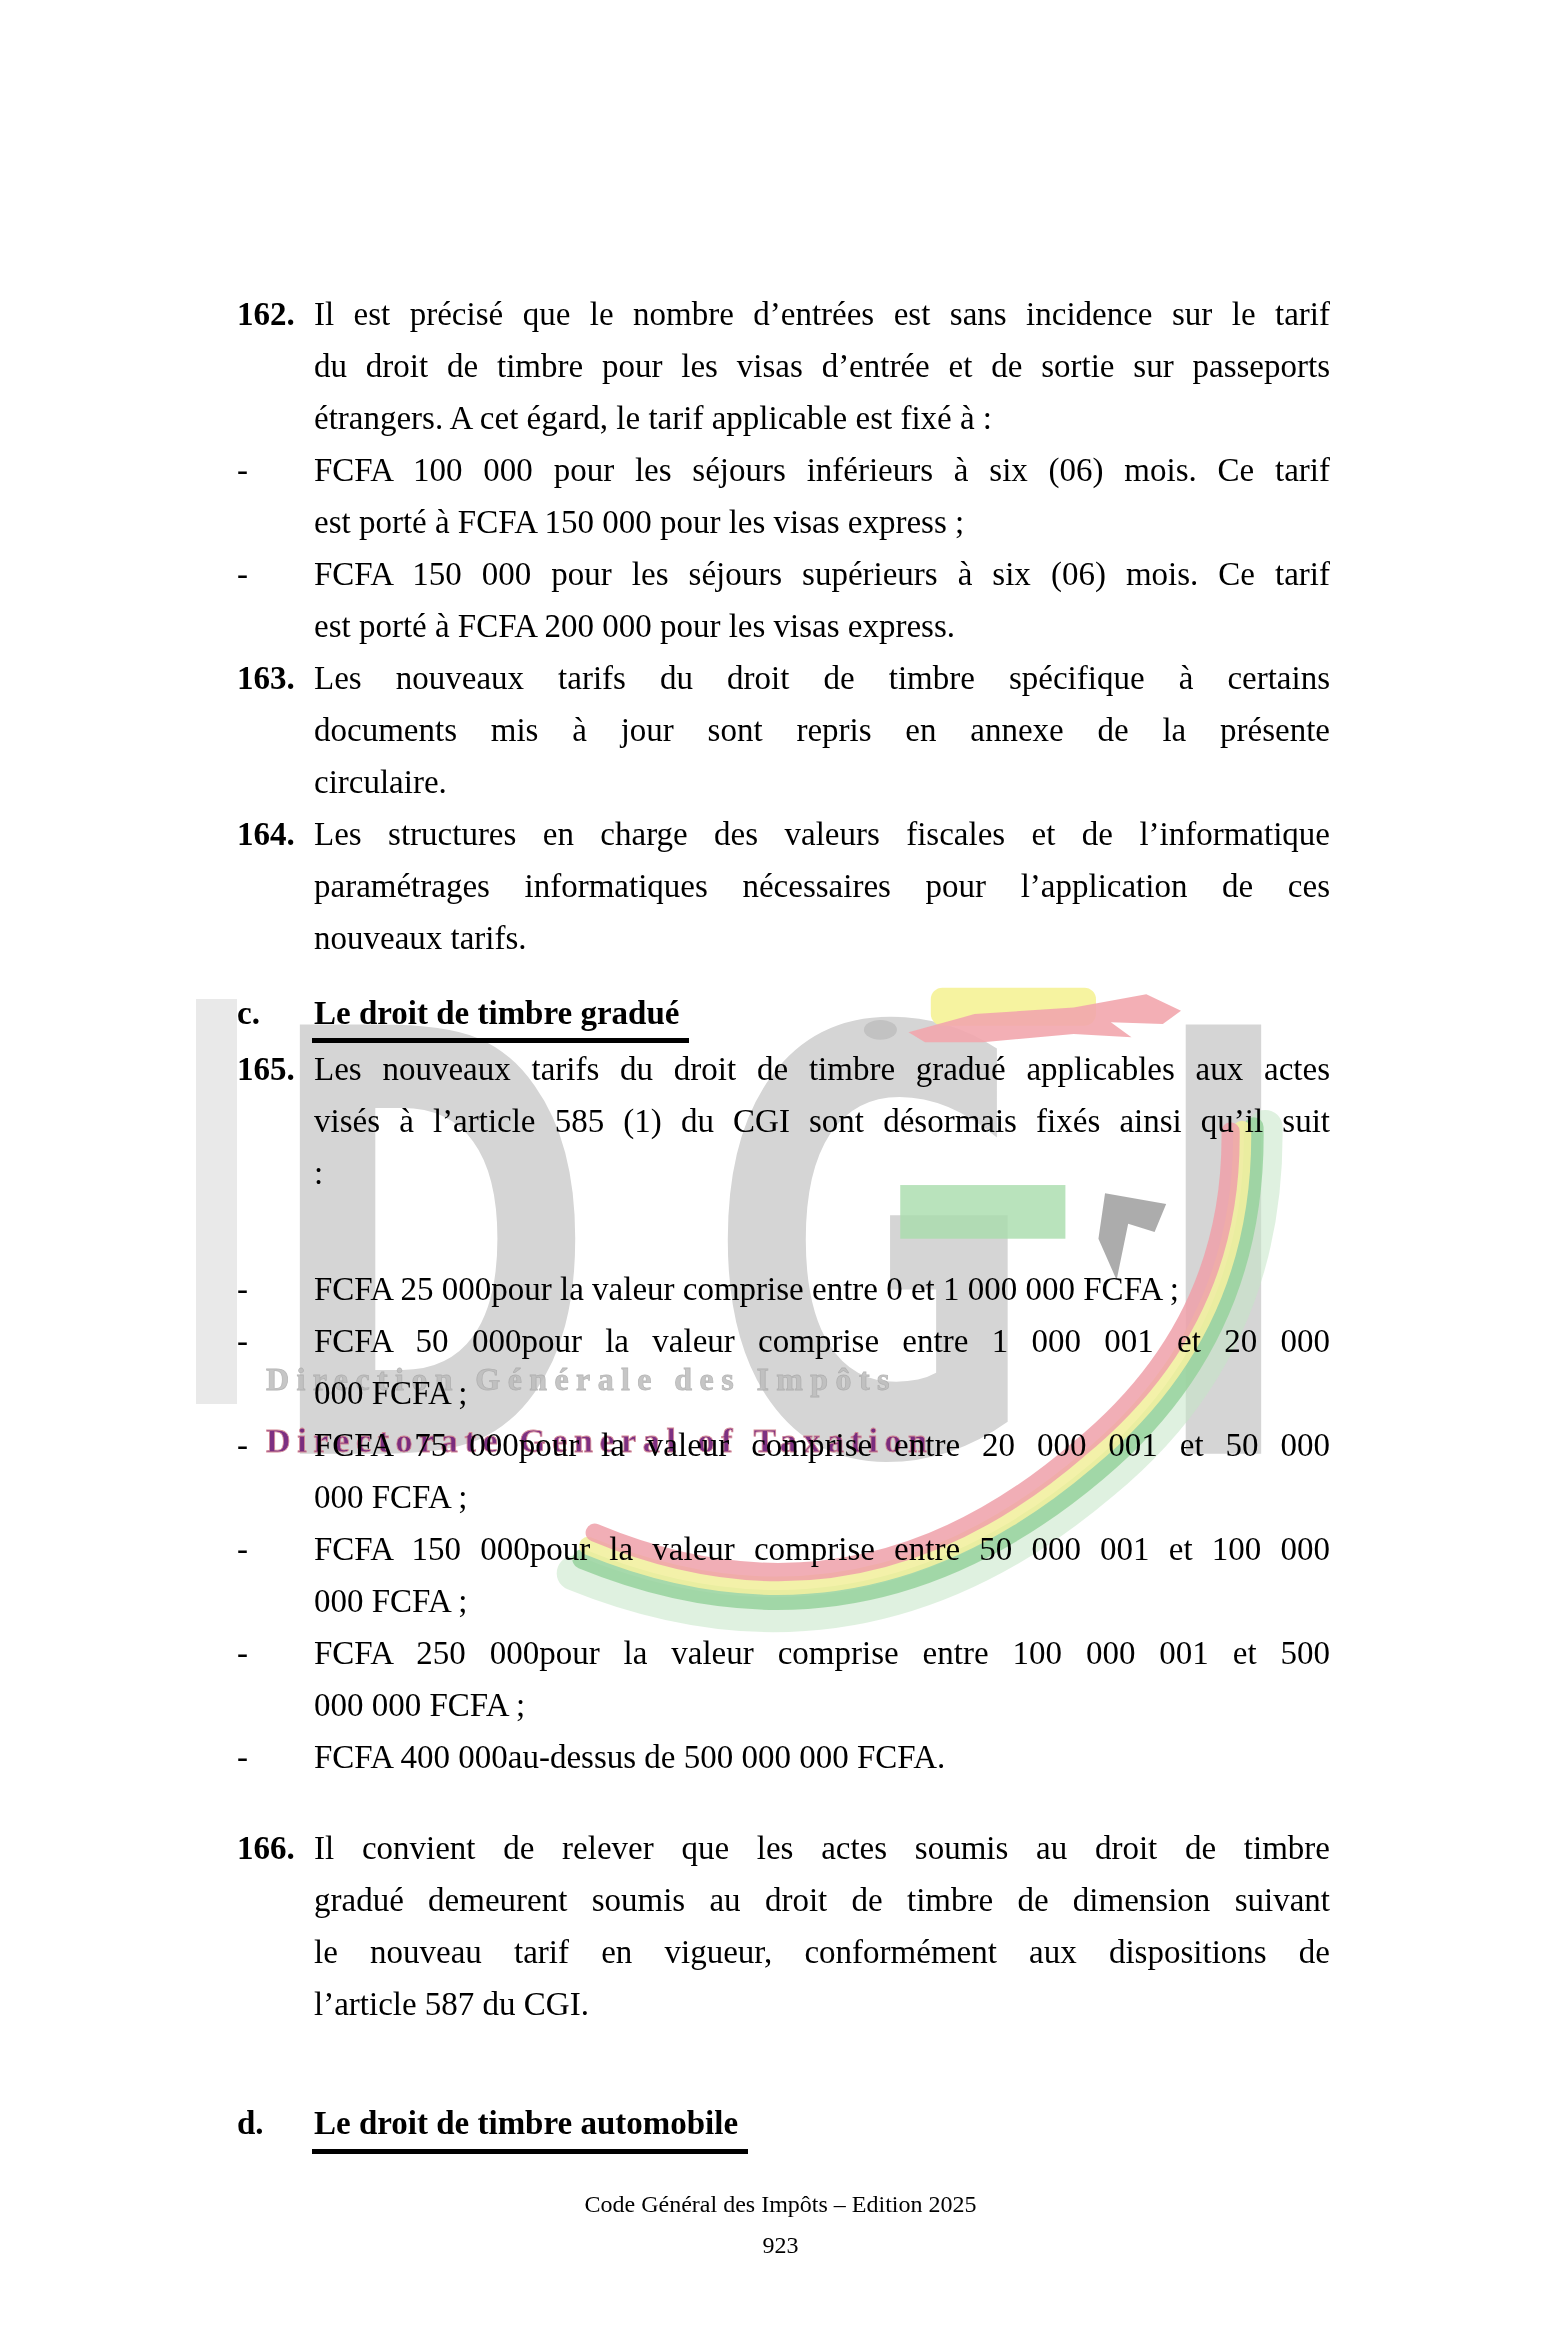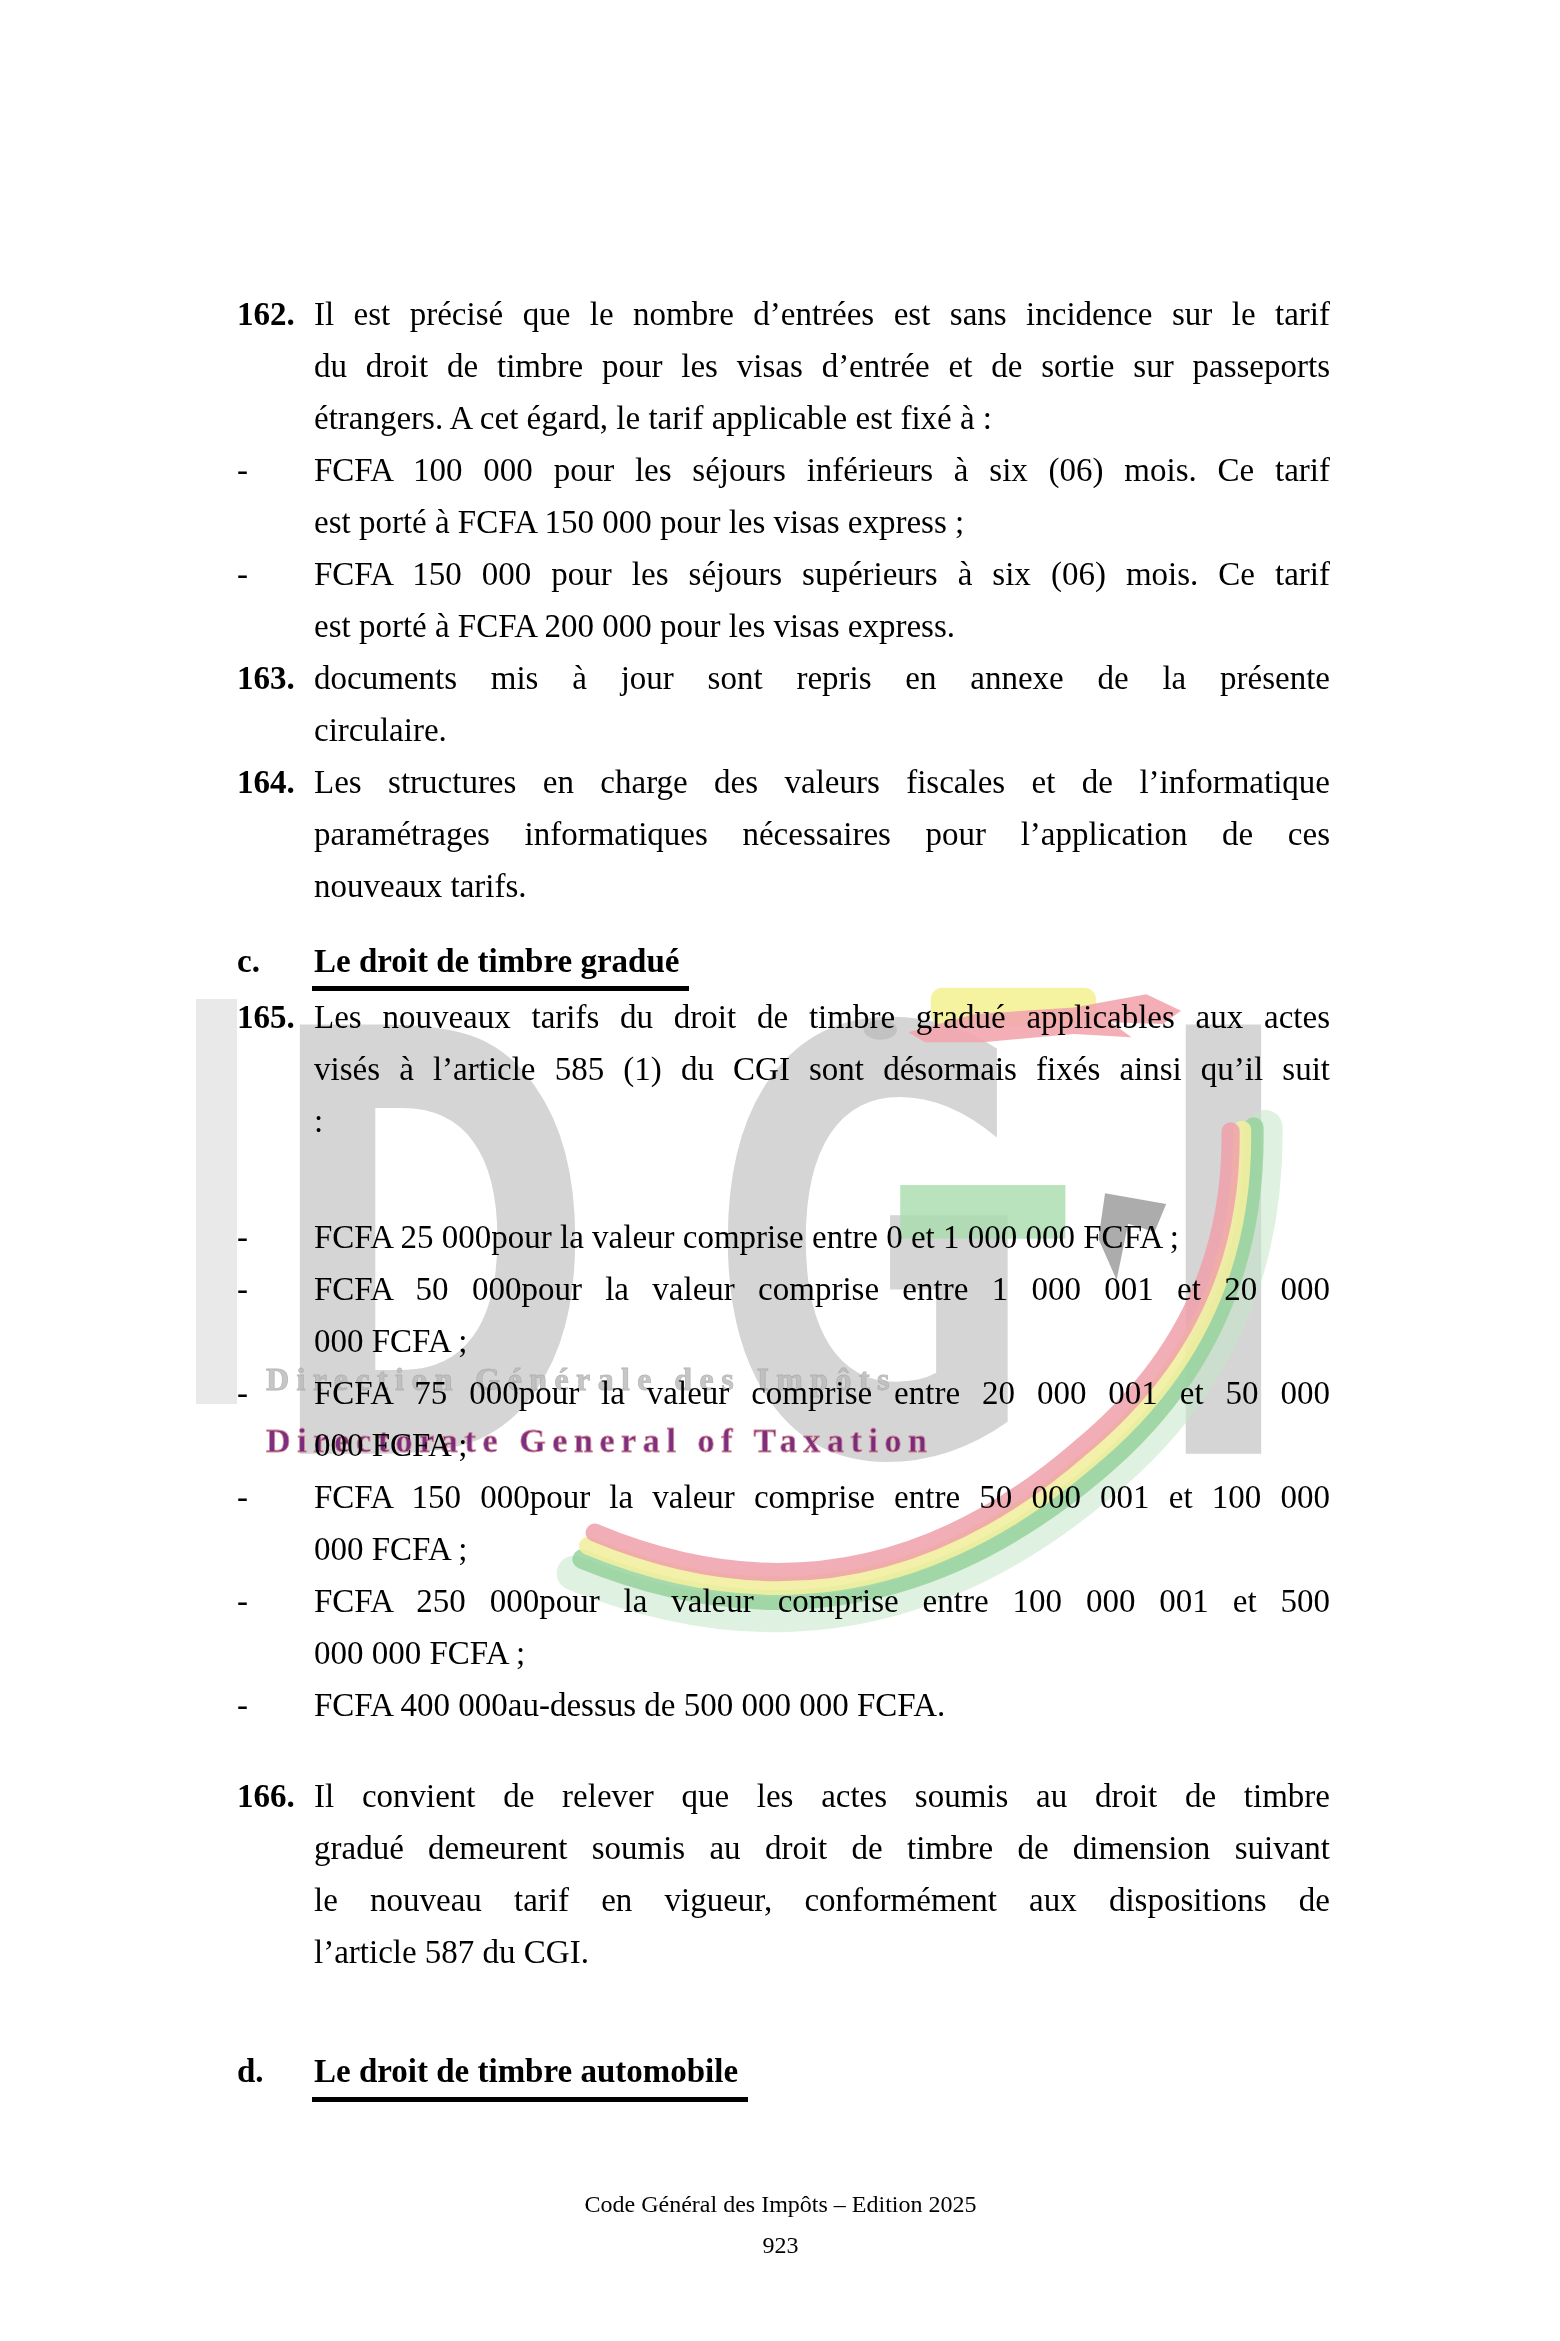--- a/index.html
+++ b/index.html
@@ -116,20 +116,21 @@
       <div class="block item">
         <div class="marker">-</div>
         <div class="body">
           <div class="line j">FCFA 150 000 pour les séjours supérieurs à six (06) mois. Ce tarif</div>
           <div class="line">est porté à FCFA 200 000 pour les visas express.</div>
         </div>
       </div>
       <div class="block para">
         <div class="marker">163.</div>
         <div class="body">
+          <div class="line j">Les nouveaux tarifs du droit de timbre spécifique à certains</div>
           <div class="line j">documents mis à jour sont repris en annexe de la présente</div>
           <div class="line">circulaire.</div>
         </div>
       </div>
       <div class="block para">
         <div class="marker">164.</div>
         <div class="body">
           <div class="line j">Les structures en charge des valeurs fiscales et de l’informatique</div>
           <div class="line j">paramétrages informatiques nécessaires pour l’application de ces</div>
           <div class="line">nouveaux tarifs.</div>

